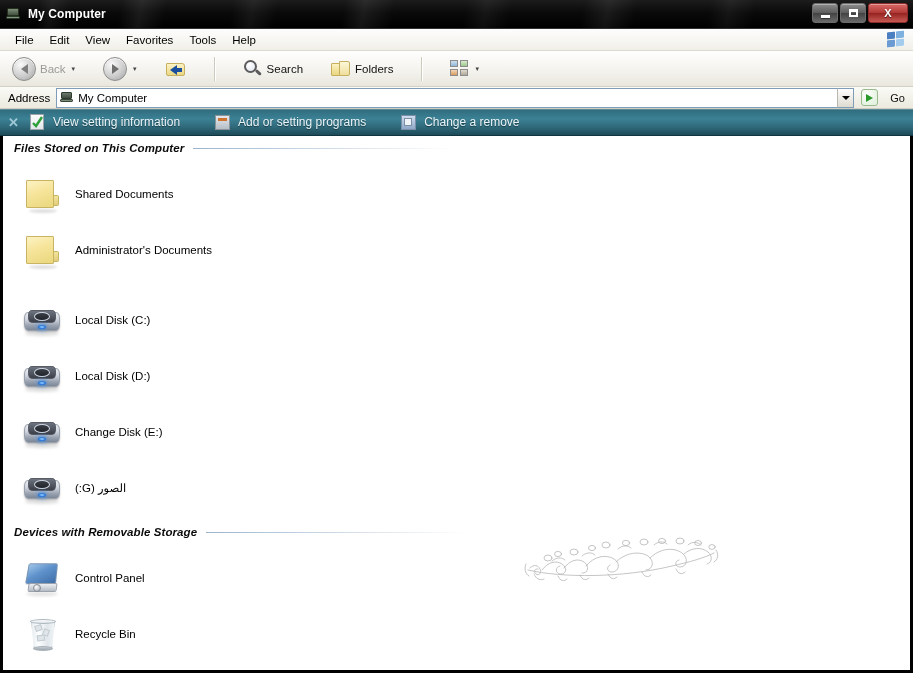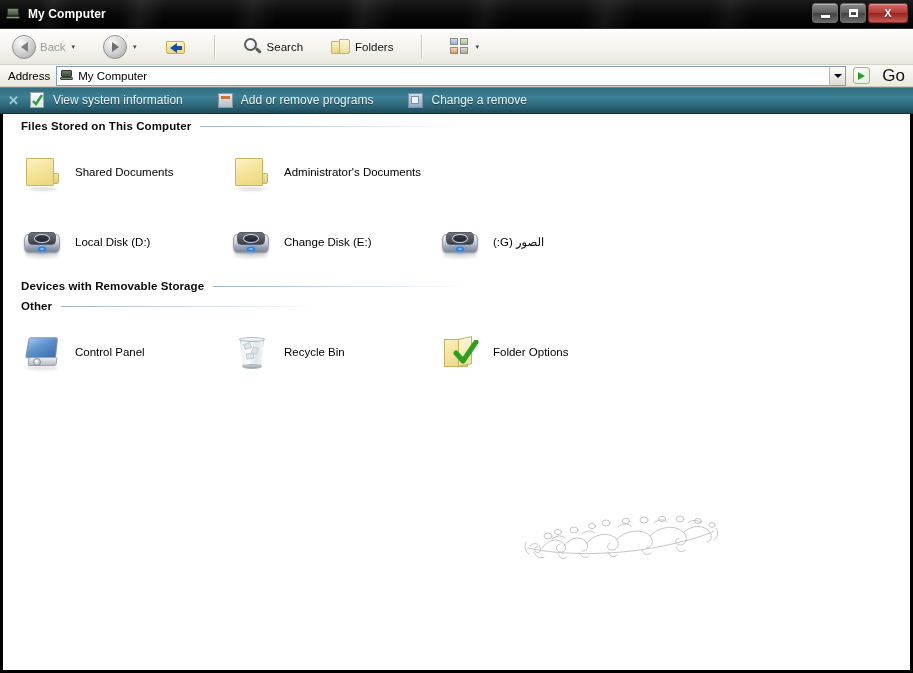--- a/index.html
+++ b/index.html
@@ -145,21 +145,21 @@
   .addr-value { font-size: 11.5px; color: #000; }
   .addr-drop {
     width: 17px; height: 20px; background: linear-gradient(#fdfdfd, #dedbd0);
     border: 1px solid #7f9db9; border-left: 1px solid #b9b6ab;
     display: flex; align-items: center; justify-content: center;
   }
   .caret-dn { width: 0; height: 0; border-left: 4px solid transparent;
               border-right: 4px solid transparent; border-top: 4px solid #000; }
   .go-btn {
     display: flex; align-items: center; gap: 12px;
-    margin: 0 8px 0 7px; font-size: 17px; color: #111; cursor: default;
+    margin: 0 8px 0 7px; font-size: 11px; color: #111; cursor: default;
   }
   .go-arrow {
     width: 17px; height: 17px; border-radius: 3px;
     background: radial-gradient(circle at 35% 30%, #ffffff, #e6f3e1 70%);
     border: 1px solid #9ab98f;
     display: flex; align-items: center; justify-content: center;
   }
   .go-arrow .tri { width:0;height:0;border-top:4px solid transparent;
                    border-bottom:4px solid transparent;border-left:7px solid #2a9a2a; }
 
@@ -197,36 +197,38 @@
     border-left: 3px solid #000;
     border-right: 3px solid #000;
     border-bottom: 3px solid #000;
     overflow: hidden;
     position: relative;
   }
   .inner { position: relative; padding: 0; height: 100%; }
 
   .group-header {
     display: flex; align-items: center;
-    padding: 6px 0 2px 18px;
+    padding: 6px 0 2px 11px;
+    font-style: italic;
   }
   .group-title {
     font-size: 11.5px; font-weight: bold; color: #0b0b0b;
     white-space: nowrap; letter-spacing: .1px;
   }
   .group-rule {
     flex: 0 0 auto; width: 260px;
     height: 1px;
     background: linear-gradient(to right, #9cb4cd, rgba(156,180,205,0));
     margin-left: 9px;
   }
 
   .grid {
     display: flex; flex-wrap: wrap;
     padding: 10px 0 4px 14px;
+    flex-direction: column;
   }
   .tile {
     width: 209px; height: 56px;
     display: flex; align-items: center; gap: 9px;
     padding-left: 5px;
     cursor: default;
   }
   .tile-icon {
     width: 42px; height: 42px; flex: 0 0 42px;
     position: relative;
@@ -576,20 +578,34 @@
       </div>
       <div class="capbtn">
         <span class="max-box"></span>
       </div>
       <div class="capbtn close">
         <span class="glyph">X</span>
       </div>
     </div>
   </div>
 
+  <div class="menubar">
+    <div class="menuitem">File</div>
+    <div class="menuitem">Edit</div>
+    <div class="menuitem">View</div>
+    <div class="menuitem">Favorites</div>
+    <div class="menuitem">Tools</div>
+    <div class="menuitem">Help</div>
+    <span class="win-flag">
+      <span class="q q1"></span>
+        <span class="q q2"></span>
+      <span class="q q3"></span>
+        <span class="q q4"></span>
+    </span>
+  </div>
 
   <div class="toolbar">
     <div class="tbtn disabled">
       <span class="nav-circle">
           <span class="arrow-l"></span>
         </span>
       <span>Back</span>
       <span class="tb-caret">▾</span>
     </div>
     <div class="tbtn disabled">
@@ -655,29 +671,29 @@
   <div class="taskband">
     <span class="tb-close">✕</span>
 
     <div class="taskitem">
       <span class="tsk-icon tsk-check">
         <span class="sq"></span>
         <svg width="17" height="17" style="position:absolute;left:0;top:0">
           <polyline points="4,9 7,12 13,3" fill="none" stroke="#2f9f3a" stroke-width="2.4"></polyline>
         </svg>
       </span>
-      <span class="tlabel">View system information</span>
+      <span class="tlabel">View setting information</span>
     </div>
 
     <div class="taskitem">
       <span class="tsk-icon tsk-addrm">
         <span class="sq"></span>
           <span class="dot"></span>
       </span>
-      <span class="tlabel">Add or remove programs</span>
+      <span class="tlabel">Add or setting programs</span>
     </div>
 
     <div class="taskitem">
       <span class="tsk-icon tsk-setting">
         <span class="sq"></span>
           <span class="dot"></span>
       </span>
       <span class="tlabel">Change a remove</span>
     </div>
   </div>
@@ -702,20 +718,30 @@
           <span class="tile-icon ic-folder">
             <span class="shadow"></span>
               <span class="tab"></span>
               <span class="body"></span>
           </span>
           <span class="tile-label">Administrator's Documents</span>
         </div>
       </div>
 
       <div class="grid">
+        <div class="tile">
+          <span class="tile-icon ic-hdd">
+            <span class="shadow"></span>
+              <span class="base"></span>
+              <span class="top"></span>
+            <span class="platter"></span>
+              <span class="led"></span>
+          </span>
+          <span class="tile-label">Local Disk (C:)</span>
+        </div>
         <div class="tile">
           <span class="tile-icon ic-hdd">
             <span class="shadow"></span>
               <span class="base"></span>
               <span class="top"></span>
             <span class="platter"></span>
               <span class="led"></span>
           </span>
           <span class="tile-label">Local Disk (D:)</span>
         </div>
@@ -739,24 +765,20 @@
           </span>
           <span class="tile-label rtl">الصور (G:)</span>
         </div>
       </div>
 
       <div class="group-header">
         <span class="group-title">Devices with Removable Storage</span>
         <span class="group-rule"></span>
       </div>
 
-      <div class="group-header">
-        <span class="group-title">Other</span>
-        <span class="group-rule"></span>
-      </div>
       <div class="grid">
         <div class="tile">
           <span class="tile-icon ic-cpl">
             <span class="shadow"></span>
               <span class="screen"></span>
             <span class="stand"></span>
               <span class="knob"></span>
           </span>
           <span class="tile-label">Control Panel</span>
         </div>

